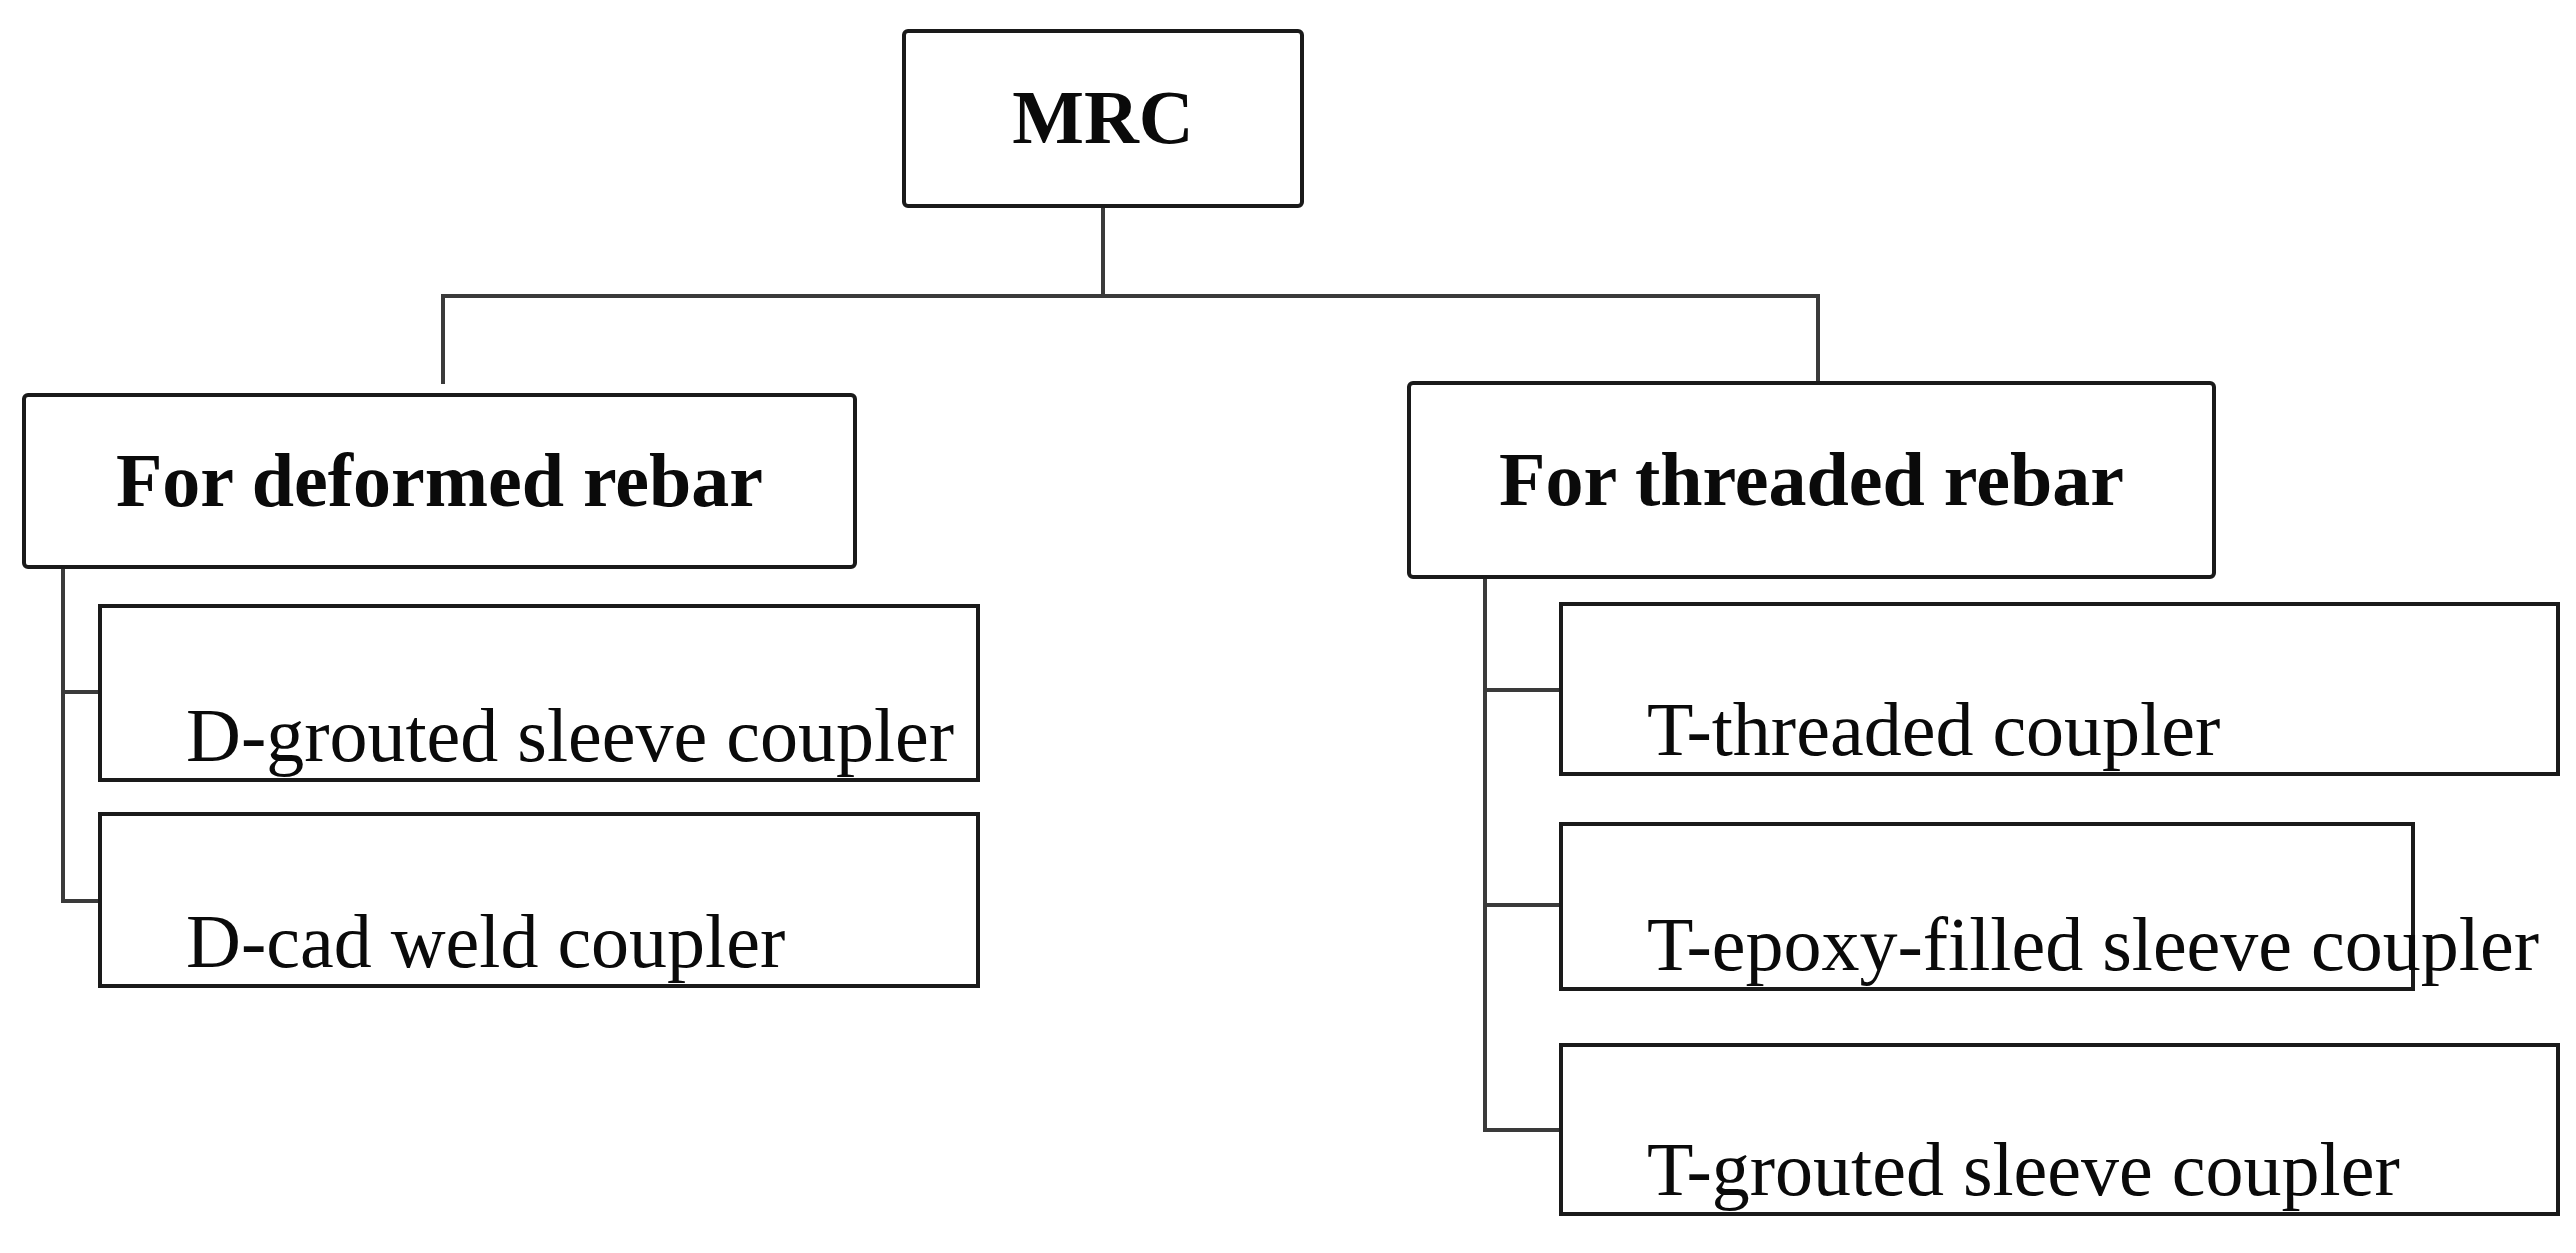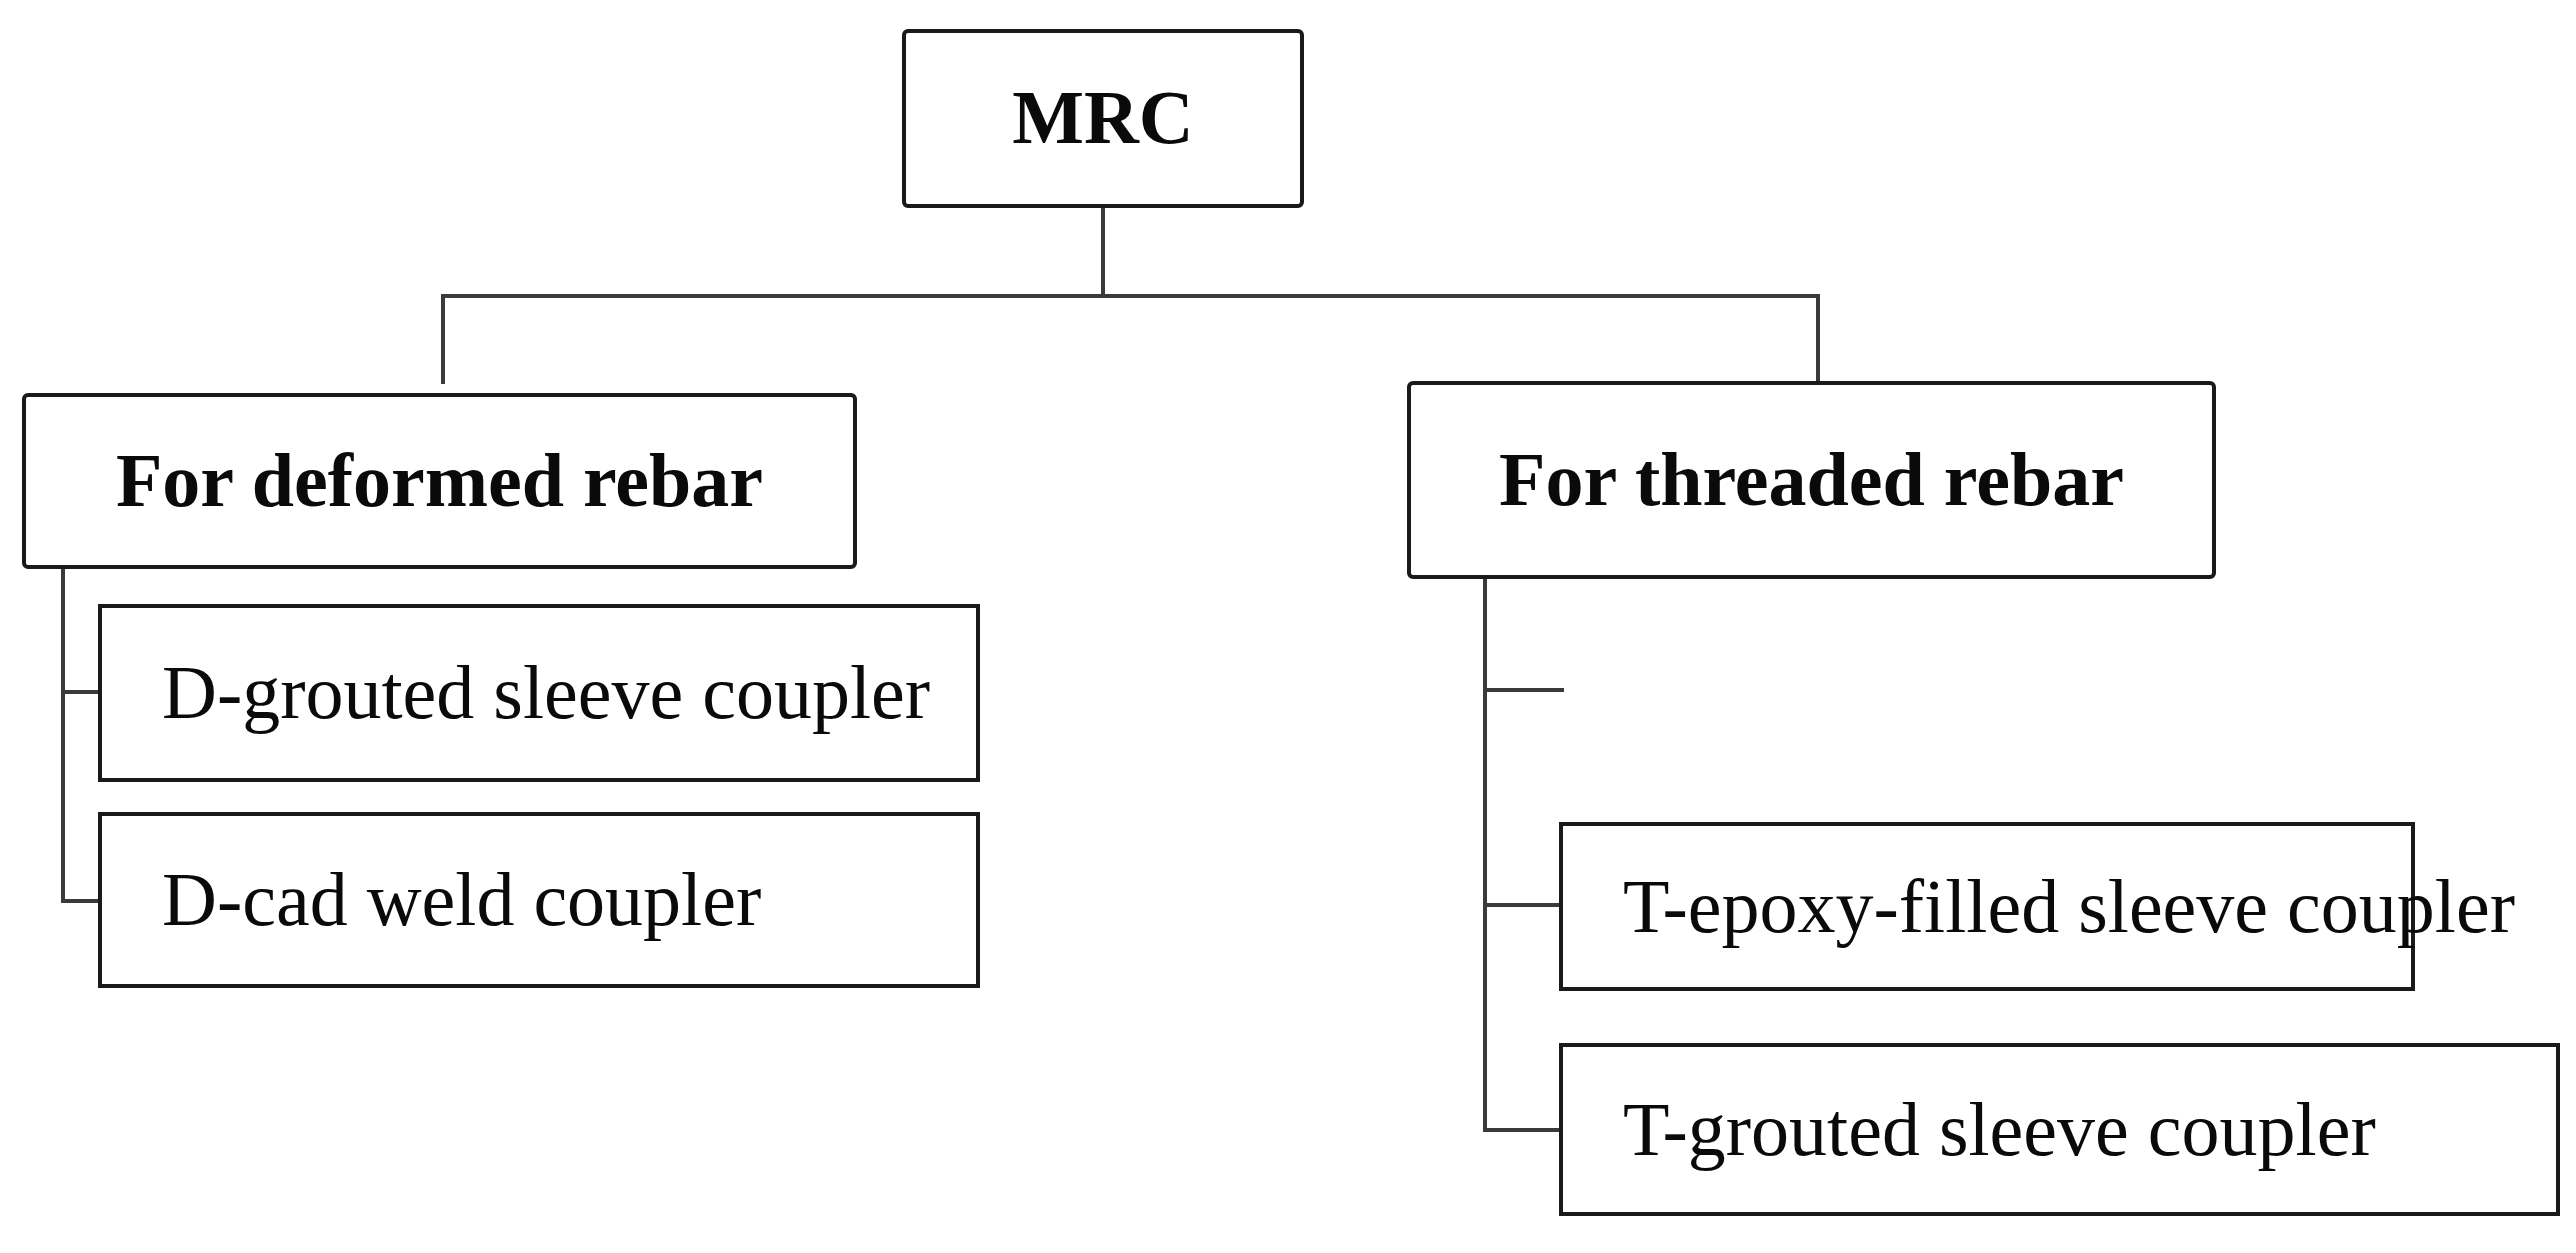--- a/index.html
+++ b/index.html
@@ -18,21 +18,21 @@
     border: 4.8px solid var(--border, #1a1a1a);
     color: var(--text, #0a0a0a);
     display: flex;
     align-items: center;
     font-size: 76px;
     line-height: 1.1;
     white-space: nowrap;
   }
   .node.center { justify-content: center; text-align: center; }
   .node.bold { font-weight: bold; border-radius: 6px; }
-  .node.leaf { padding-left: 60px; justify-content: flex-start; }
+  .node.leaf { padding-left: 84px; justify-content: flex-start; align-items: flex-end; }
   .line {
     position: absolute;
     background: var(--line, #3a3a3a);
   }
 </style>
 </head>
 <body>
 
 <div class="canvas" style="--bg: #ffffff; --border: #1a1a1a; --line: #3a3a3a; --text: #0a0a0a;">
 
@@ -60,20 +60,23 @@
   <div class="node leaf" style="left:98px; top:604px; width:882px; height:178px;">
     <span>D-grouted sleeve coupler</span>
   </div>
   <div class="node leaf" style="left:98px; top:812px; width:882px; height:176px;">
     <span>D-cad weld coupler</span>
   </div>
 
   <div class="node center bold" style="left:1407px; top:381px; width:809px; height:198px;">
     <span>For threaded rebar</span>
   </div>
+  <div class="node leaf" style="left:1559px; top:602px; width:1001px; height:174px;">
+    <span>T-threaded coupler</span>
+  </div>
   <div class="node leaf" style="left:1559px; top:822px; width:856px; height:169px;">
     <span>T-epoxy-filled sleeve coupler</span>
   </div>
   <div class="node leaf" style="left:1559px; top:1043px; width:1001px; height:173px;">
     <span>T-grouted sleeve coupler</span>
   </div>
 
 </div>
 
 

